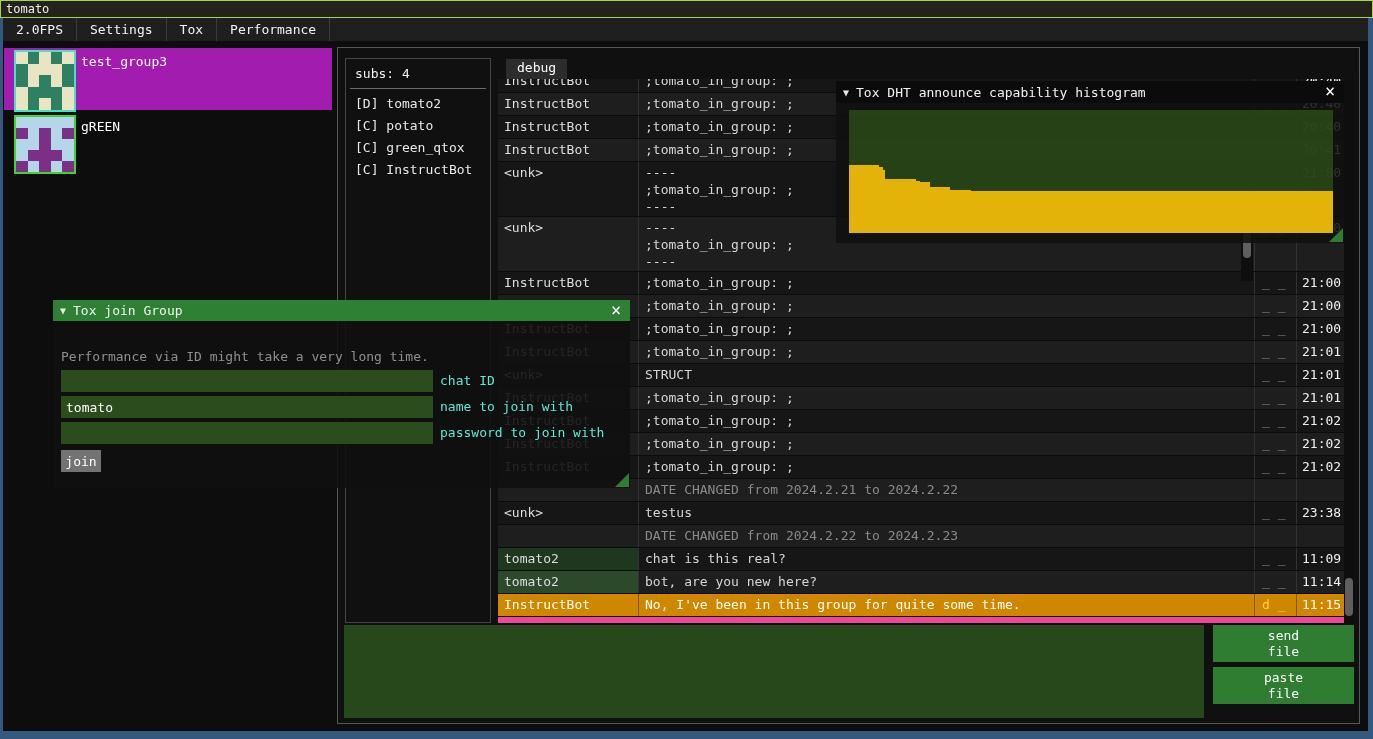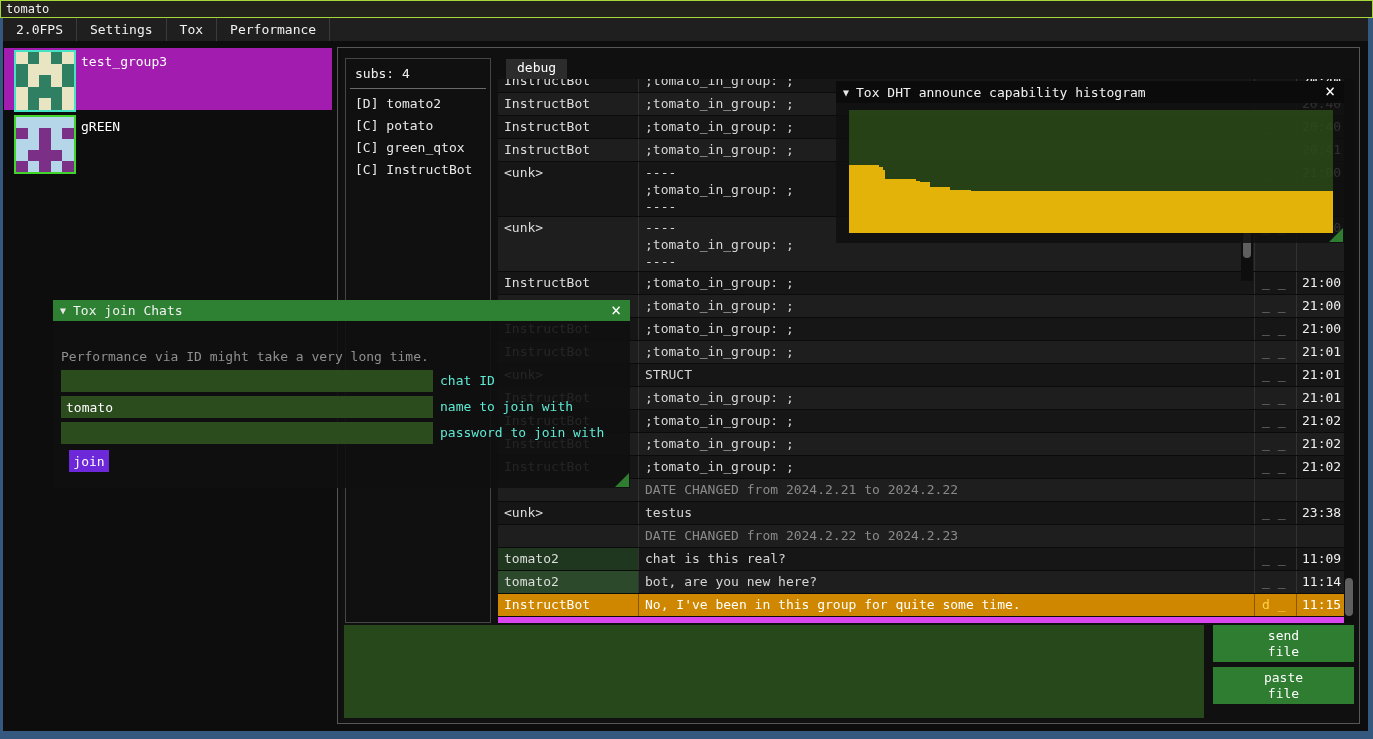--- a/index.html
+++ b/index.html
@@ -39,21 +39,21 @@
   .subs{left:7px;top:10px;width:146px;height:565px;border:1px solid #454545;background:#101010;}
   .subs .hdr{padding:7px 0 0 9px;color:#f0f0f0;}
   .subs .rule{height:1px;background:#6a6a6a;margin:7px 4px 4px 4px;}
   .subs .member{padding:1px 0 1px 9px;line-height:20px;color:#e8e8e8;white-space:pre;}
 
   
   .tabbar{left:160px;top:11px;width:846px;height:20px;}
   .tab{position:absolute;left:8px;top:0;height:20px;padding:1px 11px;background:#2c2c2c;color:#fff;}
 
   
-  .chatbody{left:160px;top:31px;width:846px;height:544px;overflow:hidden;background:#d946ef;}
+  .chatbody{left:160px;top:31px;width:846px;height:544px;overflow:hidden;background:#ec4899;}
   .rows{margin-top:-9px;}
   .row{display:flex;align-items:stretch;border-bottom:1px solid #0b0b0b;box-sizing:border-box;background:#161616;}
   .row.alt{background:#1e1e1e;}
   .row .c{box-sizing:border-box;}
   .c.sender{width:140px;padding:2px 0 0 6px;color:#dedede;line-height:18px;}
   .c.msg{flex:1;border-left:1px solid #323232;padding:2px 0 0 6px;color:#d6d6d6;line-height:17px;}
   .c.ind{width:42px;border-left:1px solid #323232;color:#8f8f8f;padding:2px 0 0 7px;line-height:18px;white-space:pre;}
   .c.time{width:48px;border-left:1px solid #323232;color:#f0f0f0;padding:2px 0 0 5px;line-height:18px;}
   .row.h1{min-height:23px;}
   .row.h3{min-height:55px;}
@@ -93,21 +93,21 @@
   .bin{background:#e3b30a;}
 
   
   .joinwin{left:50px;top:282px;width:577px;height:188px;z-index:40;}
   .joinwin .wtitle{background:#2e8032;}
   .joinwin .wbody{position:absolute;left:0;top:21px;right:0;bottom:0;background:rgba(16,16,16,0.9);}
   .joinwin .desc{position:absolute;left:8px;color:#8f8f8f;}
   .jfield{position:absolute;left:8px;width:372px;height:22px;background:#2b4c1d;border:none;outline:none;
     color:#fff;font-family:"DejaVu Sans Mono",monospace;font-size:13px;padding:0 5px;box-sizing:border-box;}
   .jlabel{position:absolute;left:387px;color:#5eead4;line-height:22px;}
-  .joinbtn{position:absolute;left:16px;top:150px;width:40px;height:22px;background:#6d28d9;color:#fff;
+  .joinbtn{position:absolute;left:8px;top:150px;width:40px;height:22px;background:#737373;color:#fff;
     display:flex;align-items:center;justify-content:center;cursor:pointer;}
 
   
   .strip{background:#35597e;z-index:55;}
 </style>
 </head>
 <body>
 
 <div class="abs titlebar">
   <span class="t">tomato</span>
@@ -421,21 +421,21 @@
           <div class="bin" style="width: 4.3%; height: 35.2%; background: rgb(227, 179, 10);"></div>
           <div class="bin" style="width: 74.8%; height: 34.1%; background: rgb(227, 179, 10);"></div>
         </div>
       <div class="grip"></div>
     </div>
   </div>
 
   <div class="abs fwin joinwin">
     <div class="wtitle" style="height:21px;">
       <span class="arrow">▼</span>
-      <span>Tox join Chats</span>
+      <span>Tox join Group</span>
       <span class="close">×</span>
     </div>
     <div class="wbody">
       <div class="desc" style="top:28px;">Performance via ID might take a very long time.</div>
 
       <input class="jfield" style="top: 49px;" value="">
       <div class="jlabel" style="top:49px;">chat ID</div>
 
       <input class="jfield" style="top: 75px;" value="tomato">
       <div class="jlabel" style="top:75px;">name to join with</div>

